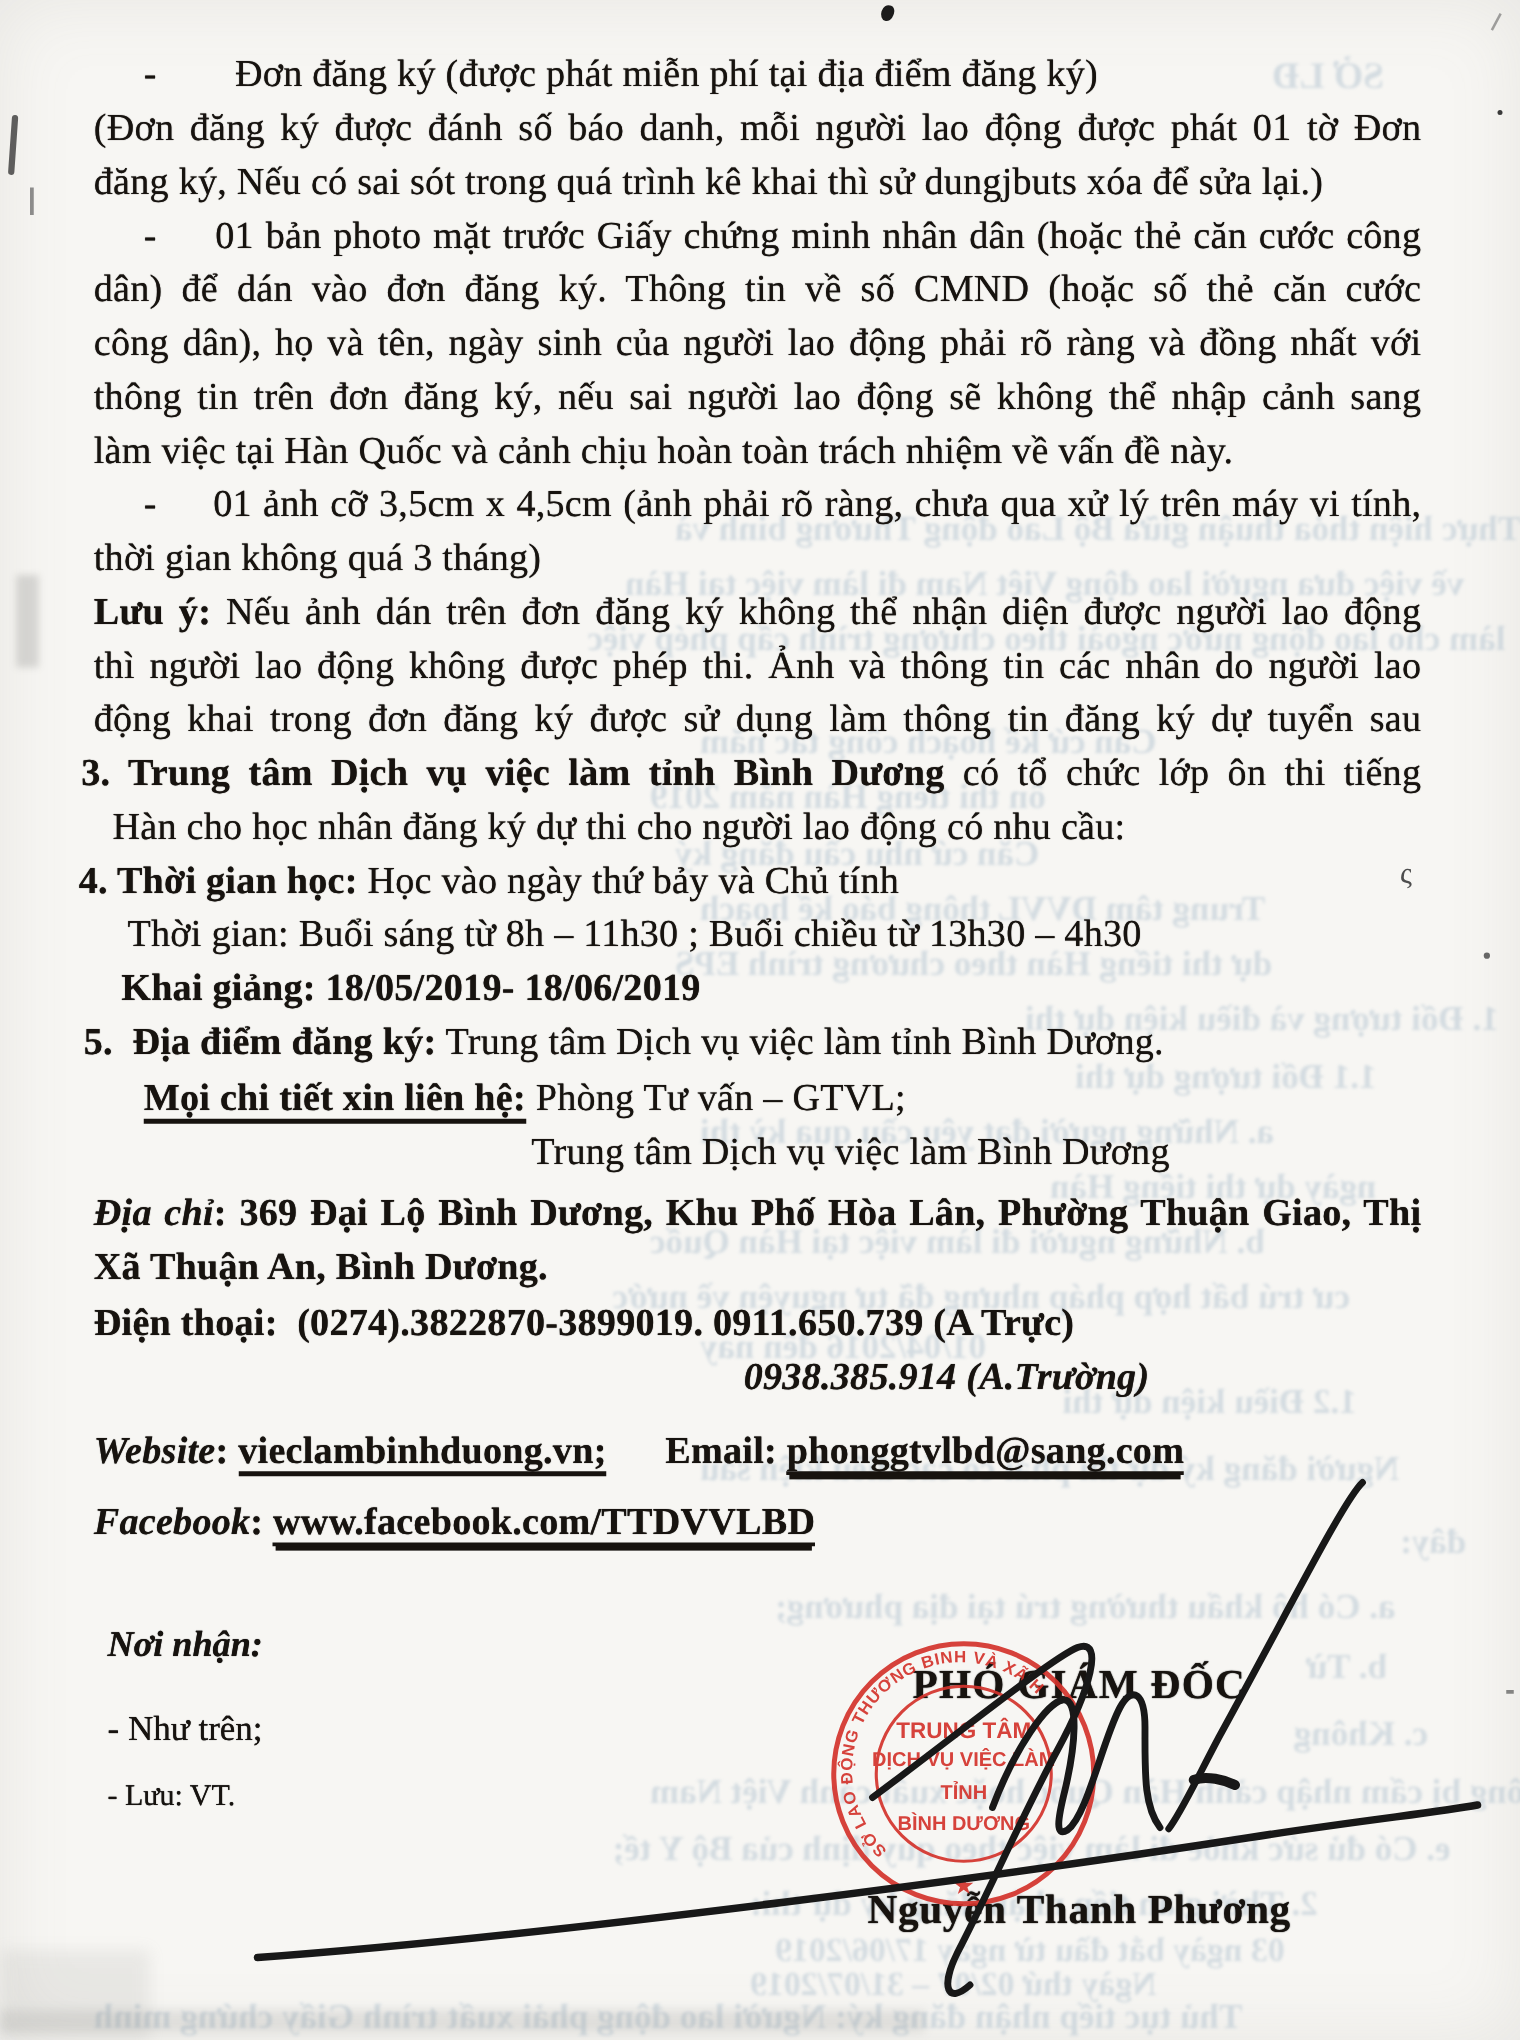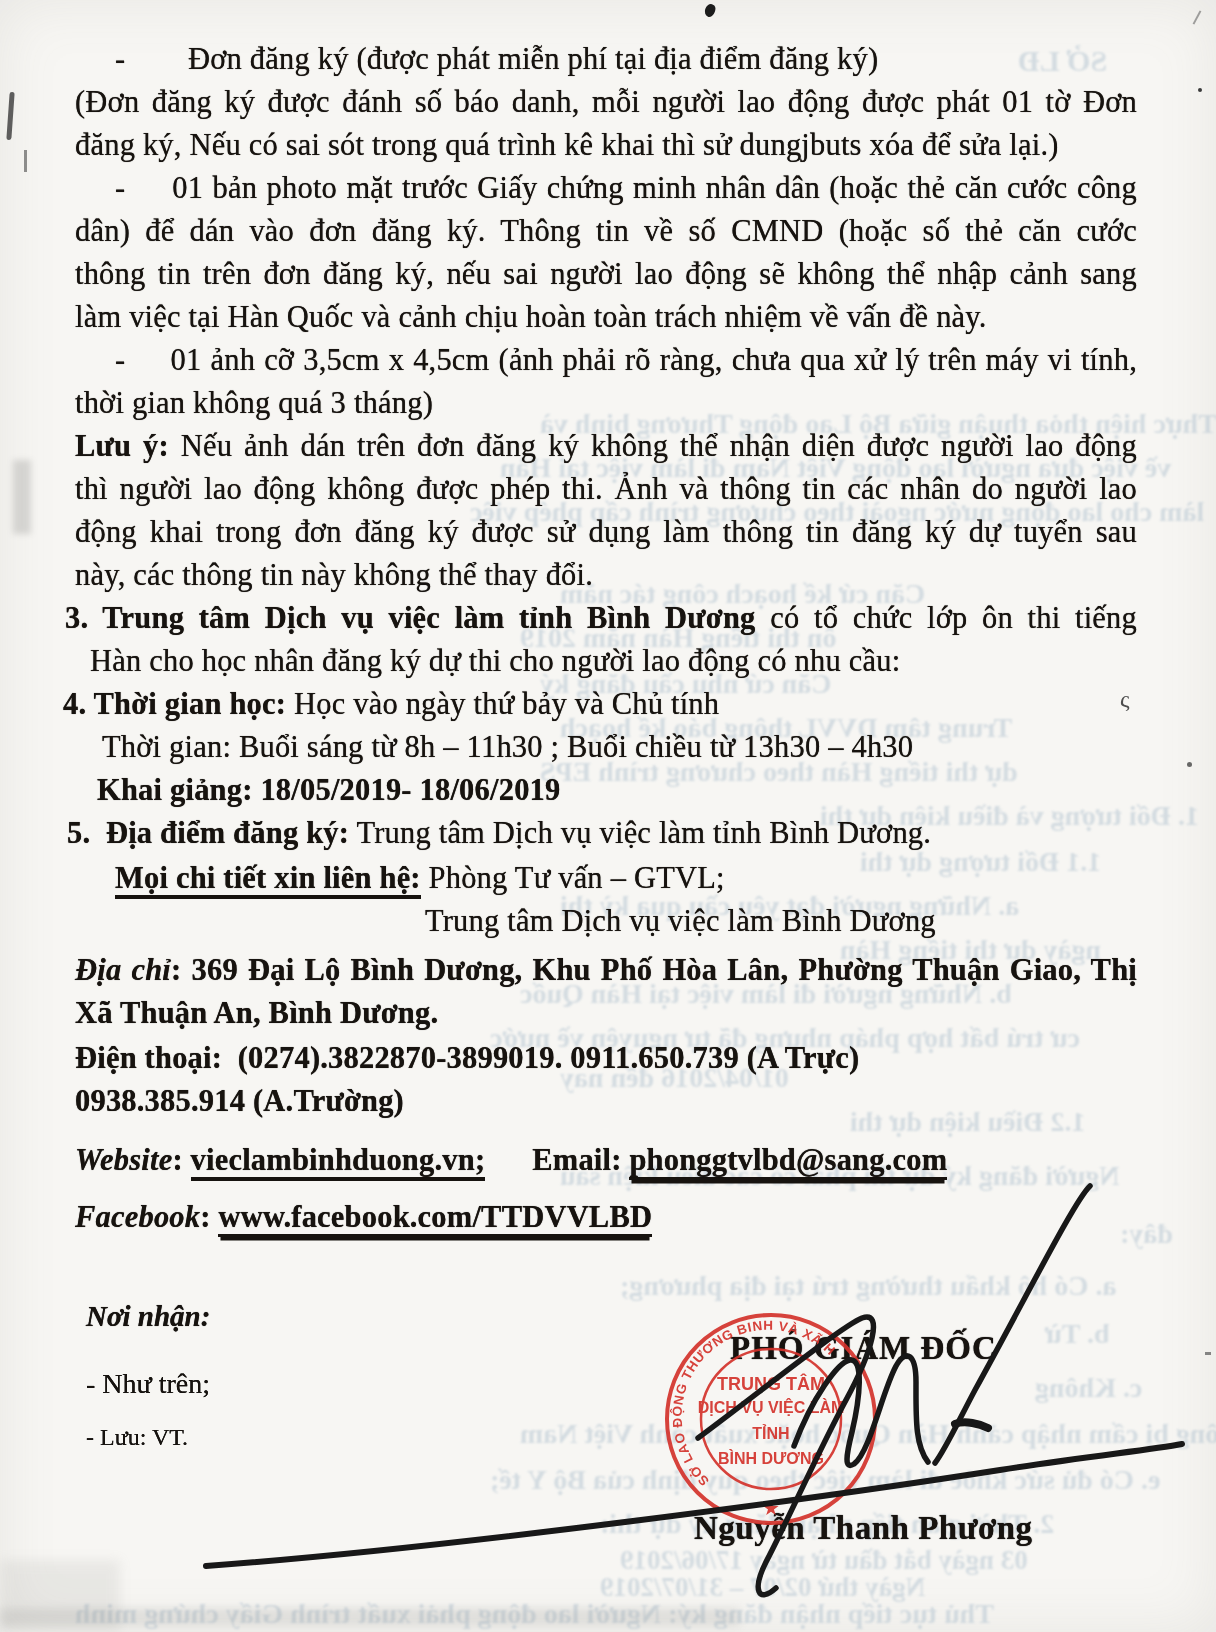--- a/index.html
+++ b/index.html
@@ -78,40 +78,40 @@
       <div class="bleed" style="left: 600px; top: 1572px; font-size: 27px;">Ngày thứ 02/07 – 31/07/2019</div>
       <div class="bleed" style="left: 75px; top: 1598px; font-size: 28px;">Thủ tục tiếp nhận đăng ký: Người lao động phải xuất trình Giấy chứng minh</div>
     </div>
 
   <div class="doc" id="doc-lines">
       <div class="line" style="margin-left: 40px; margin-top: 12px;"><span>-        Đơn đăng ký (được phát miễn phí tại địa điểm đăng ký)</span></div>
       <div class="line j"><span>(Đơn đăng ký được đánh số báo danh, mỗi người lao động được phát 01 tờ Đơn</span></div>
       <div class="line"><span>đăng ký, Nếu có sai sót trong quá trình kê khai thì sử dungjbuts xóa để sửa lại.)</span></div>
       <div class="line j" style="margin-left: 40px;"><span>-     01 bản photo mặt trước Giấy chứng minh nhân dân (hoặc thẻ căn cước công</span></div>
       <div class="line j"><span>dân) để dán vào đơn đăng ký. Thông tin về số CMND (hoặc số thẻ căn cước</span></div>
+      <div class="line j"><span>công dân), họ và tên, ngày sinh của người lao động phải rõ ràng và đồng nhất với</span></div>
       <div class="line j"><span>thông tin trên đơn đăng ký, nếu sai người lao động sẽ không thể nhập cảnh sang</span></div>
       <div class="line"><span>làm việc tại Hàn Quốc và cảnh chịu hoàn toàn trách nhiệm về vấn đề này.</span></div>
       <div class="line j" style="margin-left: 40px;"><span>-     01 ảnh cỡ 3,5cm x 4,5cm (ảnh phải rõ ràng, chưa qua xử lý trên máy vi tính,</span></div>
       <div class="line"><span>thời gian không quá 3 tháng)</span></div>
       <div class="line j"><span class="b">Lưu ý:</span><span> Nếu ảnh dán trên đơn đăng ký không thể nhận diện được người lao động</span></div>
       <div class="line j"><span>thì người lao động không được phép thi. Ảnh và thông tin các nhân do người lao</span></div>
       <div class="line j"><span>động khai trong đơn đăng ký được sử dụng làm thông tin đăng ký dự tuyển sau</span></div>
-      <div class="line"><span>này, các thông tin này không thể thay đổi.</span></div>
       <div class="line j" style="margin-left: -10px;"><span class="b">3. Trung tâm Dịch vụ việc làm tỉnh Bình Dương</span><span> có tổ chức lớp ôn thi tiếng</span></div>
       <div class="line" style="margin-left: 15px;"><span>Hàn cho học nhân đăng ký dự thi cho người lao động có nhu cầu:</span></div>
       <div class="line" style="margin-left: -12px;"><span class="b">4. Thời gian học:</span><span> Học vào ngày thứ bảy và Chủ tính</span></div>
       <div class="line" style="margin-left: 27px;"><span>Thời gian: Buổi sáng từ 8h – 11h30 ; Buổi chiều từ 13h30 – 4h30</span></div>
       <div class="line" style="margin-left: 22px;"><span class="b">Khai giảng: 18/05/2019- 18/06/2019</span></div>
       <div class="line" style="margin-left: -8px;"><span class="b">5.  Địa điểm đăng ký:</span><span> Trung tâm Dịch vụ việc làm tỉnh Bình Dương.</span></div>
       <div class="line" style="margin-left: 40px; margin-top: 2px;"><span class="b u">Mọi chi tiết xin liên hệ:</span><span> Phòng Tư vấn – GTVL;</span></div>
       <div class="line" style="margin-left: 350px;"><span>Trung tâm Dịch vụ việc làm Bình Dương</span></div>
       <div class="line j" style="margin-top: 6px;"><span class="b i">Địa chỉ</span><span class="b">: </span><span class="b">369 Đại Lộ Bình Dương, Khu Phố Hòa Lân, Phường Thuận Giao, Thị</span></div>
       <div class="line"><span class="b">Xã Thuận An, Bình Dương.</span></div>
       <div class="line" style="margin-top: 2px;"><span class="b">Điện thoại:  (0274).3822870-3899019. 0911.650.739 (A Trực)</span></div>
-      <div class="line" style=""><span class="b">0938.385.914 (A.Trường)</span></div>
+      <div class="line" style="margin-left: 520px; font-style: italic;"><span class="b">0938.385.914 (A.Trường)</span></div>
       <div class="line" style="margin-top: 16px;"><span class="b i">Website</span><span class="b">: </span><span class="b u">vieclambinhduong.vn;</span><span>      </span><span class="b">Email: </span><span class="b u2">phonggtvlbd@sang.com</span></div>
       <div class="line" style="margin-top: 14px;"><span class="b i">Facebook</span><span class="b">: </span><span class="b u2">www.facebook.com/TTDVVLBD</span></div>
     </div>
 
   <div class="recip-label">Nơi nhận:</div>
   <div class="recip-1">- Như trên;</div>
   <div class="recip-2">- Lưu: VT.</div>
 
   <div class="pho">PHÓ GIÁM ĐỐC</div>
   <div class="signer">Nguyễn Thanh Phương</div>

